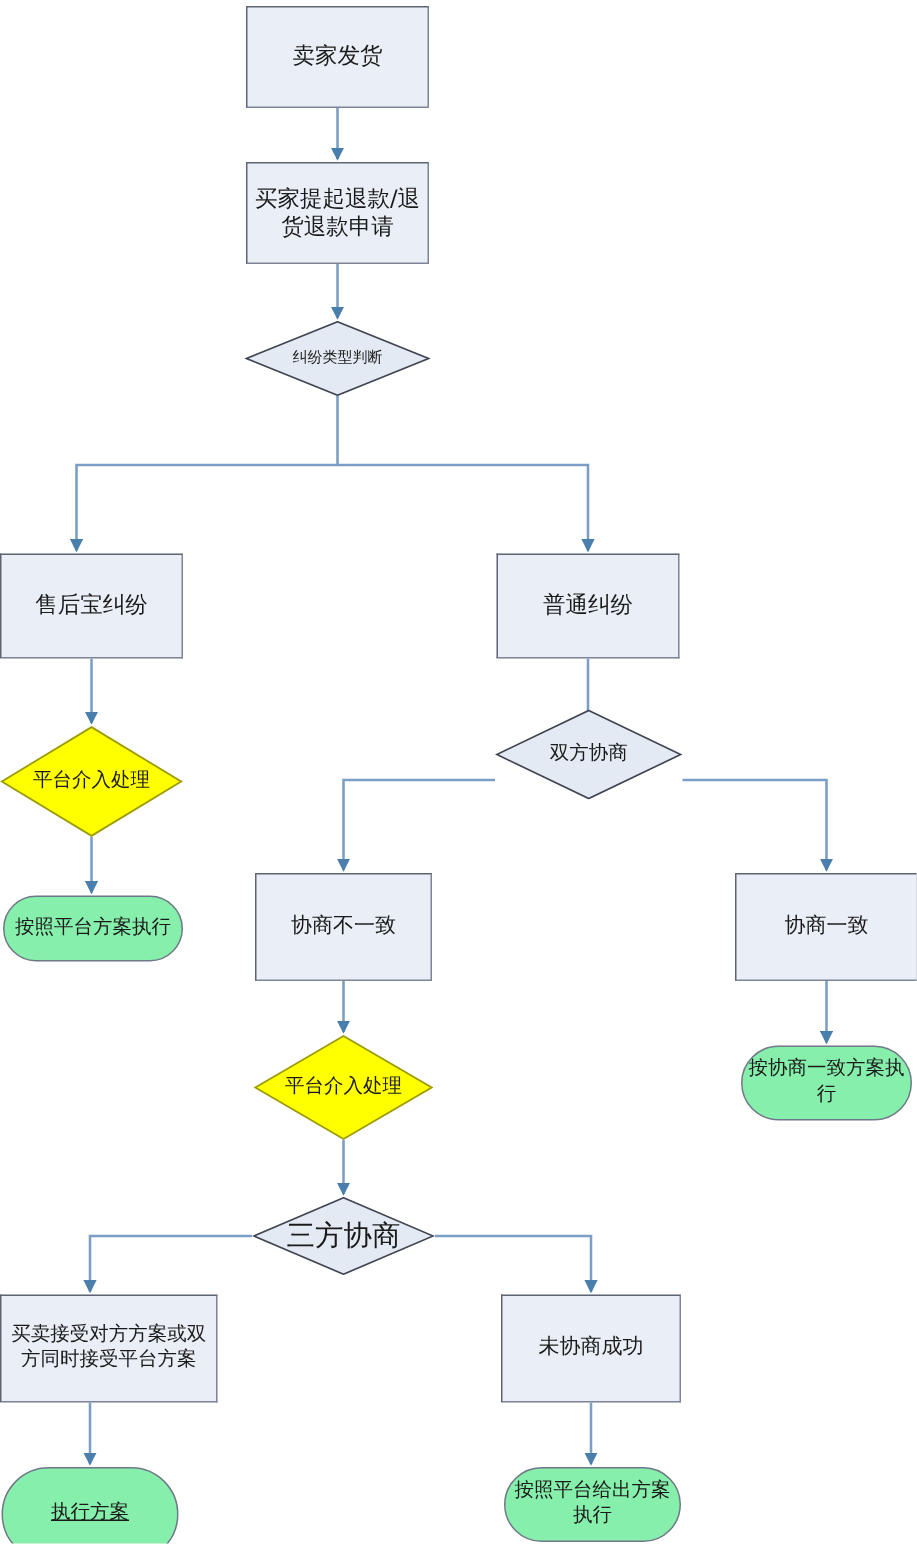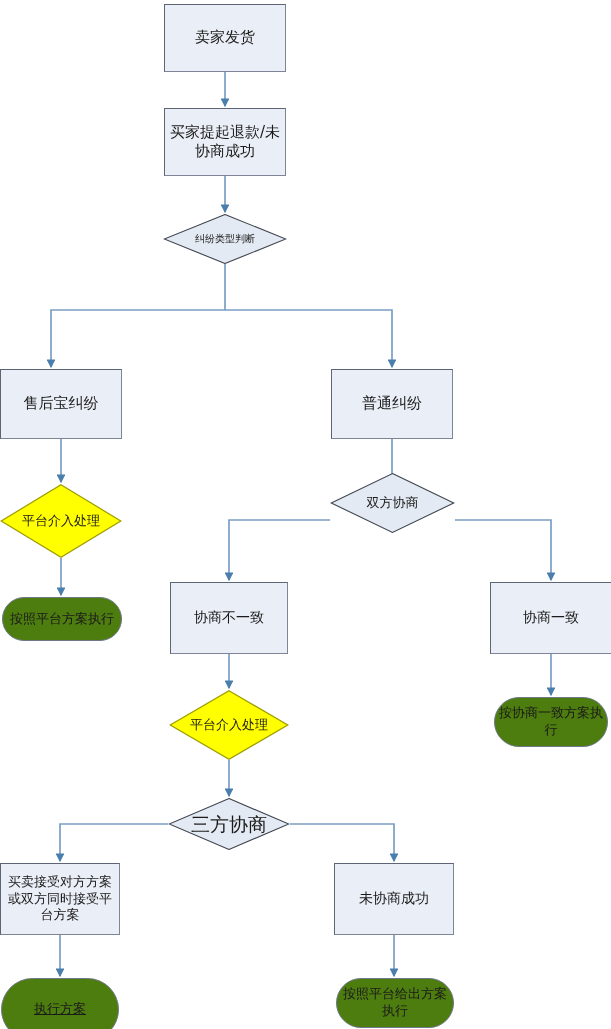--- a/index.html
+++ b/index.html
@@ -26,21 +26,21 @@
 
   
   .box{
     background:#eaeef6;
     border:1px solid #7d8596;
     border-top-color:#5d6575;
     border-left-color:#5d6575;
   }
   
   .round{
-    background:#4d7c0f;
+    background:#86efac;
     border:1px solid #6f7888;
     border-radius:999px;
   }
   
   .diamond{background:transparent;border:none;}
   .diamond .dshape{position:absolute;left:0;top:0;width:100%;height:100%;}
   .diamond .lbl{position:relative;z-index:1;}
 
   .watermark{
     position:absolute;
@@ -97,21 +97,21 @@
 
       <path d="M 394 935 L 394 976"></path>
     </g>
   </svg>
 
   <div id="nodes">
       <div class="node box" style="left: 164px; top: 4px; width: 122px; height: 68px; font-size: 15px;">
         <span class="lbl">卖家发货</span>
       </div>
       <div class="node box" style="left: 164px; top: 108px; width: 122px; height: 68px; font-size: 15px;">
-        <span class="lbl">买家提起退款/未协商成功</span>
+        <span class="lbl">买家提起退款/退货退款申请</span>
       </div>
       <div class="node diamond" style="left: 163px; top: 214px; width: 124px; height: 50px; font-size: 10px;">
         <svg class="dshape" viewBox="0 0 100 100" preserveAspectRatio="none">
           <polygon points="50,1 99,50 50,99 1,50" fill="#e4eaf3" stroke="#3f4450" stroke-width="1.1" vector-effect="non-scaling-stroke"></polygon>
         </svg>
         <span class="lbl">纠纷类型判断</span>
       </div>
       <div class="node box" style="left: 0px; top: 369px; width: 122px; height: 70px; font-size: 15px;">
         <span class="lbl">售后宝纠纷</span>
       </div>
@@ -147,21 +147,21 @@
       </div>
       <div class="node round" style="left: 494px; top: 697px; width: 114px; height: 50px; font-size: 13px;">
         <span class="lbl">按协商一致方案执行</span>
       </div>
       <div class="node diamond" style="left: 168px; top: 798px; width: 122px; height: 52px; font-size: 19px;">
         <svg class="dshape" viewBox="0 0 100 100" preserveAspectRatio="none">
           <polygon points="50,1 99,50 50,99 1,50" fill="#e4eaf3" stroke="#3f4450" stroke-width="1.1" vector-effect="non-scaling-stroke"></polygon>
         </svg>
         <span class="lbl">三方协商</span>
       </div>
-      <div class="node box" style="left: 0px; top: 863px; width: 120px; height: 72px; font-size: 13px;">
+      <div class="node box" style="left: 0px; top: 863px; width: 145px; height: 72px; font-size: 13px;">
         <span class="lbl">买卖接受对方方案或双方同时接受平台方案</span>
       </div>
       <div class="node box" style="left: 334px; top: 863px; width: 120px; height: 72px; font-size: 14px;">
         <span class="lbl">未协商成功</span>
       </div>
       <div class="node round" style="left: 1px; top: 978px; width: 118px; height: 63px; font-size: 13px; text-decoration: underline;">
         <span class="lbl">执行方案</span>
       </div>
       <div class="node round" style="left: 336px; top: 978px; width: 118px; height: 50px; font-size: 13px;">
         <span class="lbl">按照平台给出方案执行</span>

